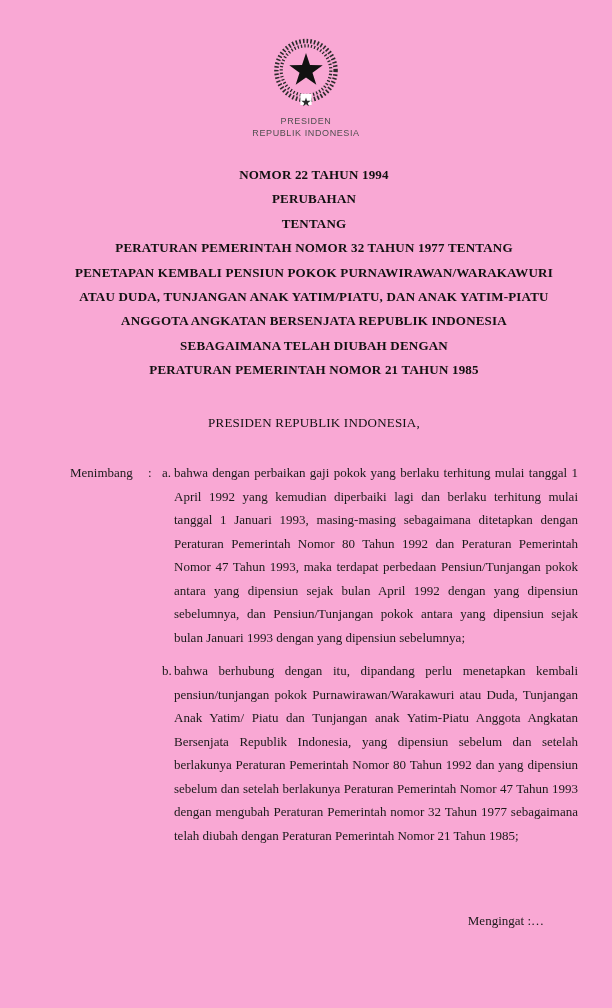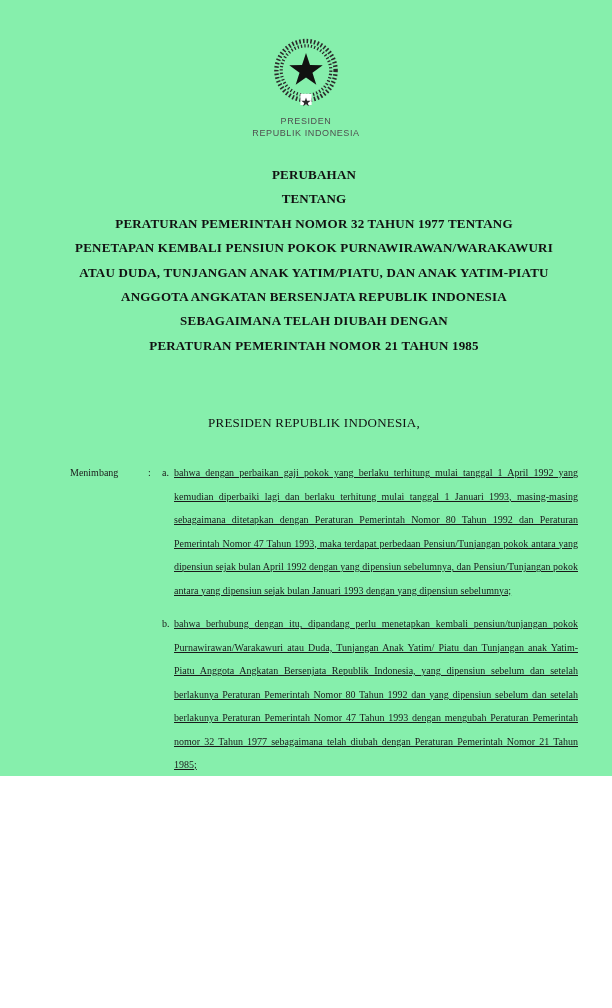--- a/index.html
+++ b/index.html
@@ -3,22 +3,22 @@
 <meta charset="utf-8">
 <style>
   html, body {
     margin: 0;
     padding: 0;
     background: #ffffff;
   }
   .page {
     position: relative;
     width: 612px;
-    height: 776px;
-    background: #86efac;
+    height: 1008px;
+    background: #f9a8d4;
     overflow: hidden;
     font-family: "Liberation Serif", serif;
     color: #1a1a1a;
   }
 
   
   .seal {
     position: absolute;
     top: 33px;
     left: 0;
@@ -65,35 +65,34 @@
     letter-spacing: 0.2px;
     color: #111;
   }
 
   
   .considerations {
     position: absolute;
     top: 461px;
     left: 70px;
     width: 508px;
-    font-size: 10px;
+    font-size: 13px;
     line-height: 23.5px;
   }
   .cons-grid {
     display: grid;
     grid-template-columns: 78px 14px 12px 1fr;
     row-gap: 10px;
   }
   .cons-label { text-align: left; }
   .cons-colon { text-align: left; }
   .item-marker { text-align: left; }
   .item-text {
     text-align: justify;
     text-justify: inter-word;
-    text-decoration: underline;
   }
 
   
   .catchword {
     position: absolute;
     top: 909px;
     left: 76px;
     width: 468px;
     text-align: right;
     font-size: 13px;
@@ -118,20 +117,21 @@
 
       <polygon transform="translate(36 73.5) scale(0.28)" points="50,25 55,40.1 70.9,40.2 58.1,49.6 62.9,64.8 50,55.5 37.1,64.8 41.9,49.6 29.1,40.2 45,40.1" fill="#2b2b2b"></polygon>
     </svg>
     <div class="seal-labels">
       <div>PRESIDEN</div>
       <div>REPUBLIK INDONESIA</div>
     </div>
   </div>
 
   <div class="title-block">
+    <div>NOMOR 22 TAHUN 1994</div>
     <div>PERUBAHAN</div>
     <div>TENTANG</div>
     <div>PERATURAN PEMERINTAH NOMOR 32 TAHUN 1977 TENTANG</div>
     <div>PENETAPAN KEMBALI PENSIUN POKOK PURNAWIRAWAN/WARAKAWURI</div>
     <div>ATAU DUDA, TUNJANGAN ANAK YATIM/PIATU, DAN ANAK YATIM-PIATU</div>
     <div>ANGGOTA ANGKATAN BERSENJATA REPUBLIK INDONESIA</div>
     <div>SEBAGAIMANA TELAH DIUBAH DENGAN</div>
     <div>PERATURAN PEMERINTAH NOMOR 21 TAHUN 1985</div>
   </div>
 

